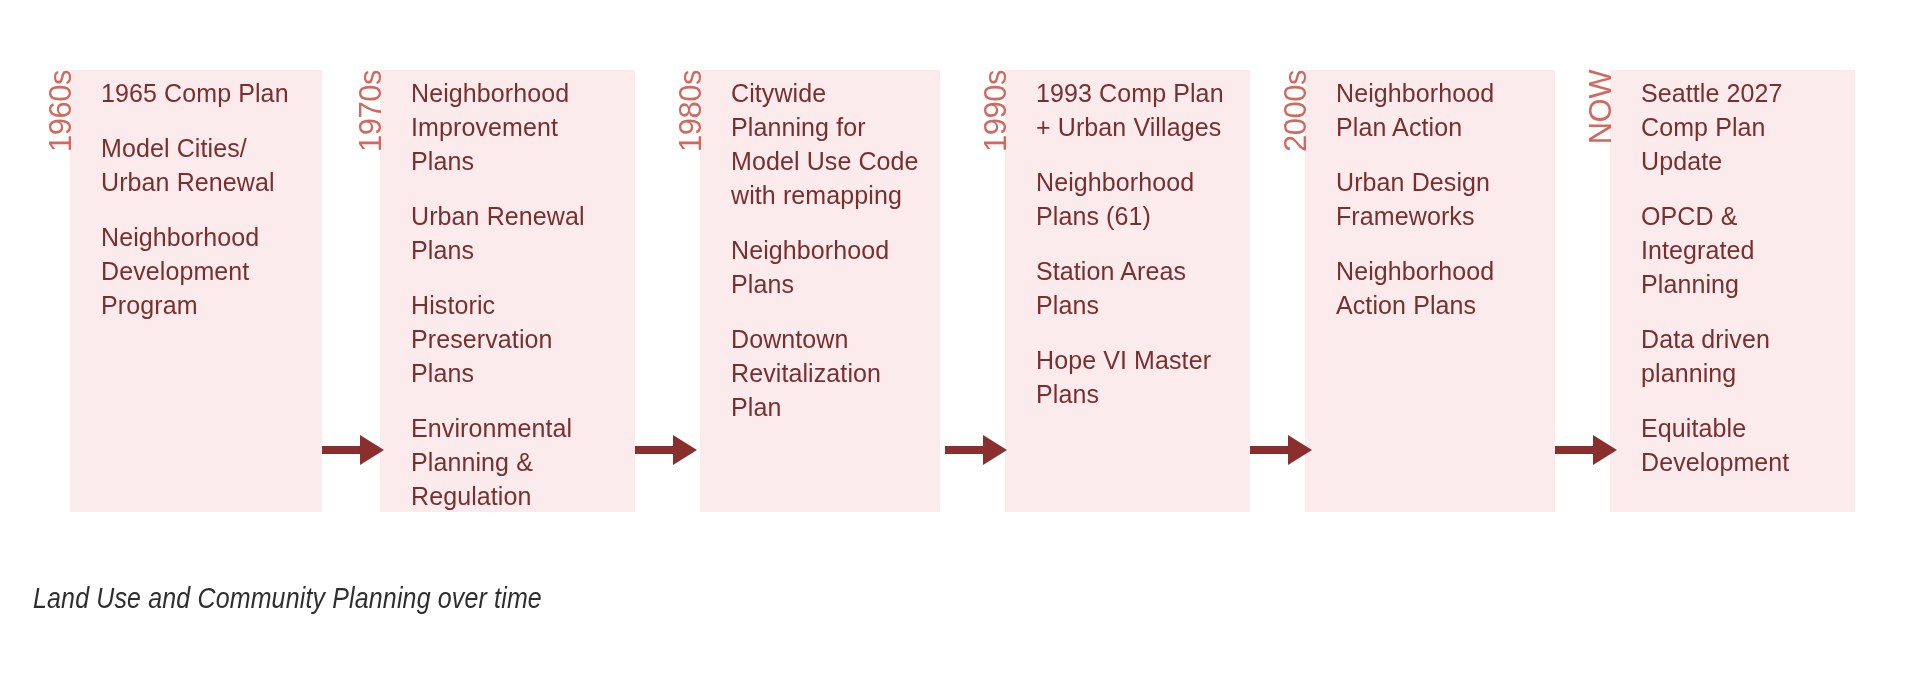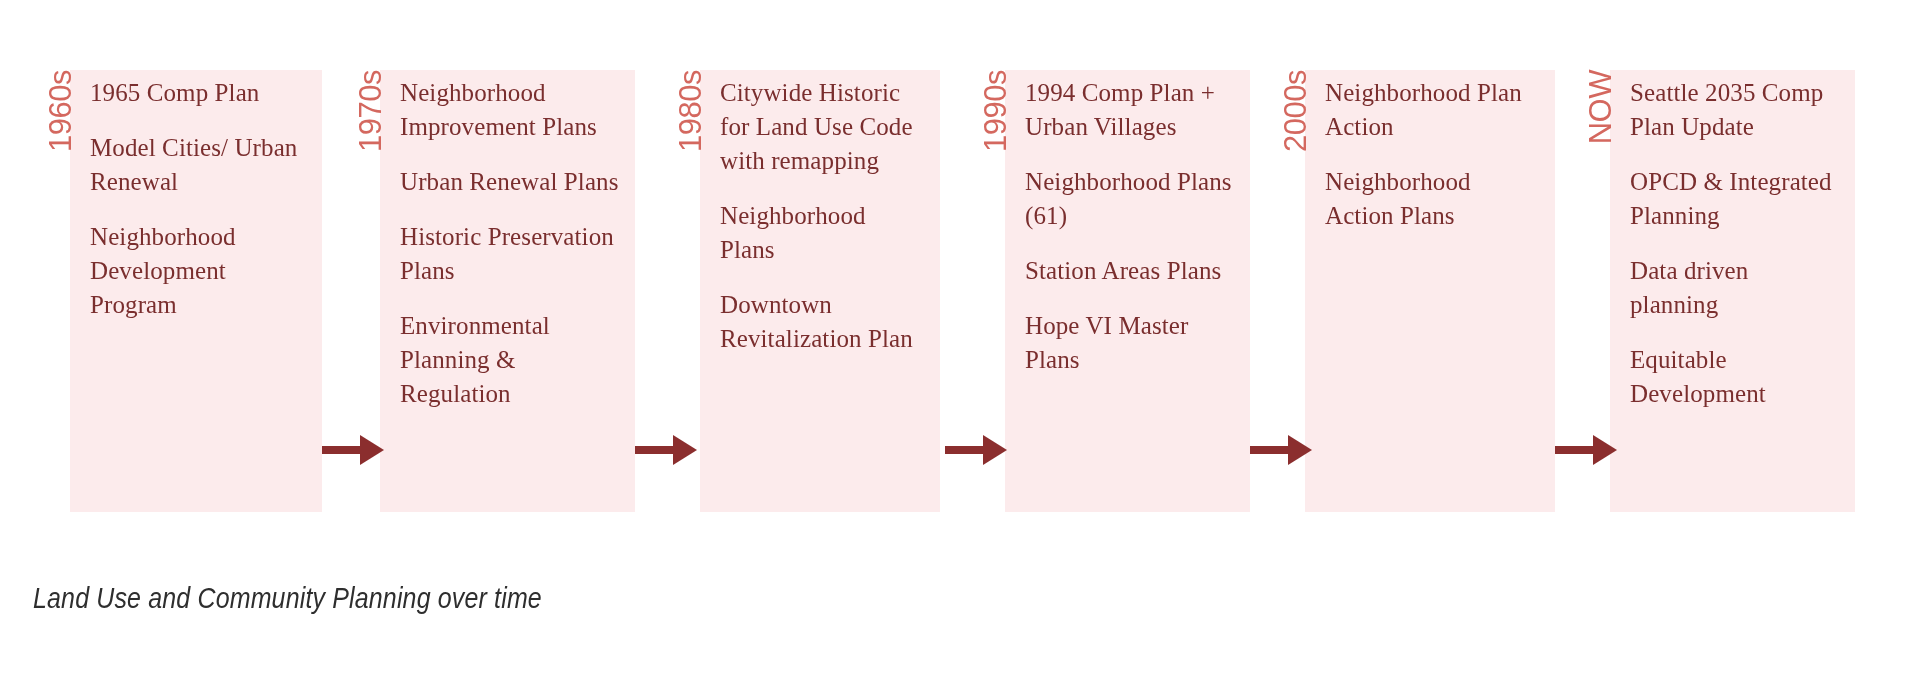--- a/index.html
+++ b/index.html
@@ -73,23 +73,22 @@
 
   .tl-col .entries {
     margin: 0;
     padding: 0;
     list-style: none;
   }
   .tl-col .entries li {
     color: #7A2E2E;
     font-size: 25px;
     line-height: 34px;
-    margin: 0 0 21px 6px;
+    margin: 0 0 21px 17px;
     letter-spacing: 0.1px;
-    font-family: Liberation Serif, serif;
   }
   .tl-col .entries li:last-child { margin-bottom: 0; }
 
   
   .arrow {
     position: absolute;
     height: 30px;
     top: 435px;
     z-index: 4;
   }
@@ -153,57 +152,58 @@
           <li>Environmental Planning &amp; Regulation</li>
         </ul>
       </div>
     </div>
     <div class="tl-col" style="left: 678px; width: 262px;">
       <div class="era-label">
         <span>1980s</span>
       </div>
       <div class="card">
         <ul class="entries">
-          <li>Citywide Historic for Land Use Code with remapping</li>
+          <li>Citywide Planning for Model Use Code with remapping</li>
           <li>Neighborhood Plans</li>
           <li>Downtown Revitalization Plan</li>
         </ul>
       </div>
     </div>
     <div class="tl-col" style="left: 983px; width: 267px;">
       <div class="era-label">
         <span>1990s</span>
       </div>
       <div class="card">
         <ul class="entries">
-          <li>1994 Comp Plan + Urban Villages</li>
+          <li>1993 Comp Plan + Urban Villages</li>
           <li>Neighborhood Plans (61)</li>
           <li>Station Areas Plans</li>
           <li>Hope VI Master Plans</li>
         </ul>
       </div>
     </div>
     <div class="tl-col" style="left: 1283px; width: 272px;">
       <div class="era-label">
         <span>2000s</span>
       </div>
       <div class="card">
         <ul class="entries">
           <li>Neighborhood Plan Action</li>
+          <li>Urban Design Frameworks</li>
           <li>Neighborhood Action Plans</li>
         </ul>
       </div>
     </div>
     <div class="tl-col is-now" style="left: 1588px; width: 267px;">
       <div class="era-label">
         <span>NOW</span>
       </div>
       <div class="card">
         <ul class="entries">
-          <li>Seattle 2035 Comp Plan Update</li>
+          <li>Seattle 2027 Comp Plan Update</li>
           <li>OPCD &amp; Integrated Planning</li>
           <li>Data driven planning</li>
           <li>Equitable Development</li>
         </ul>
       </div>
     </div>
     <div class="arrow" style="left: 322px; width: 62px;">
       <div class="shaft" style="width: 40px;"></div>
       <div class="head" style="left: 38px;"></div>
     </div>

